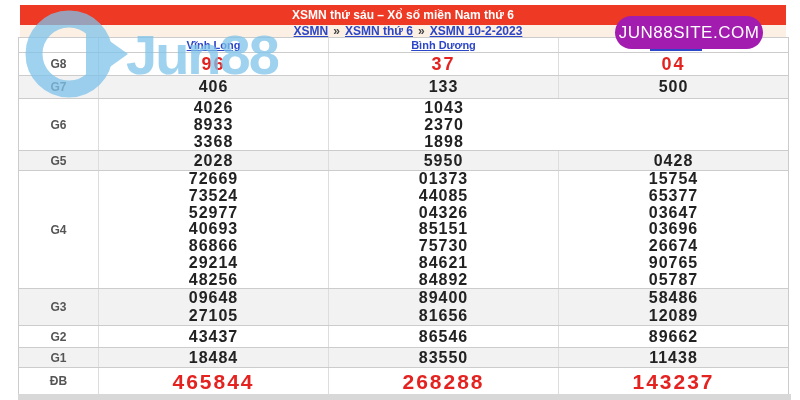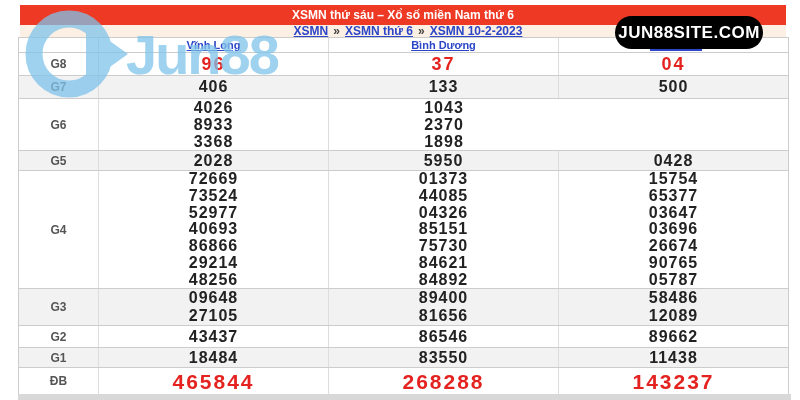--- a/index.html
+++ b/index.html
@@ -45,22 +45,22 @@
   .label-cell{justify-content:center;color:#555;font-size:12px;font-weight:bold}
   .head-cell a{
     color:#2b46c8;font-size:11px;font-weight:bold;text-decoration:underline;cursor:pointer;
   }
   .num{font-weight:bold;color:#222;font-size:16px;letter-spacing:1px;line-height:1}
   .g8 .num{font-size:18px;color:#e42320;letter-spacing:2px}
   .db .num{font-size:21px;color:#e42320;letter-spacing:2px}
   
   .jun-badge{
     position:absolute;left:615px;top:16px;width:148px;height:33px;
-    background:#000000;border-radius:17px;display:flex;align-items:center;
-    justify-content:center;color:#fff;font-weight:bold;font-size:17px;
+    background:#a21caf;border-radius:17px;display:flex;align-items:center;
+    justify-content:center;color:#fff;font-weight:normal;font-size:17px;
     letter-spacing:.5px;z-index:6;cursor:pointer;
   }
   .badge-underline{
     position:absolute;left:650px;top:49px;width:52px;height:2px;
     background:#2b46c8;z-index:1;
   }
   
   .watermark{
     position:absolute;left:12px;top:2px;z-index:5;opacity:.75;pointer-events:none;
   }

